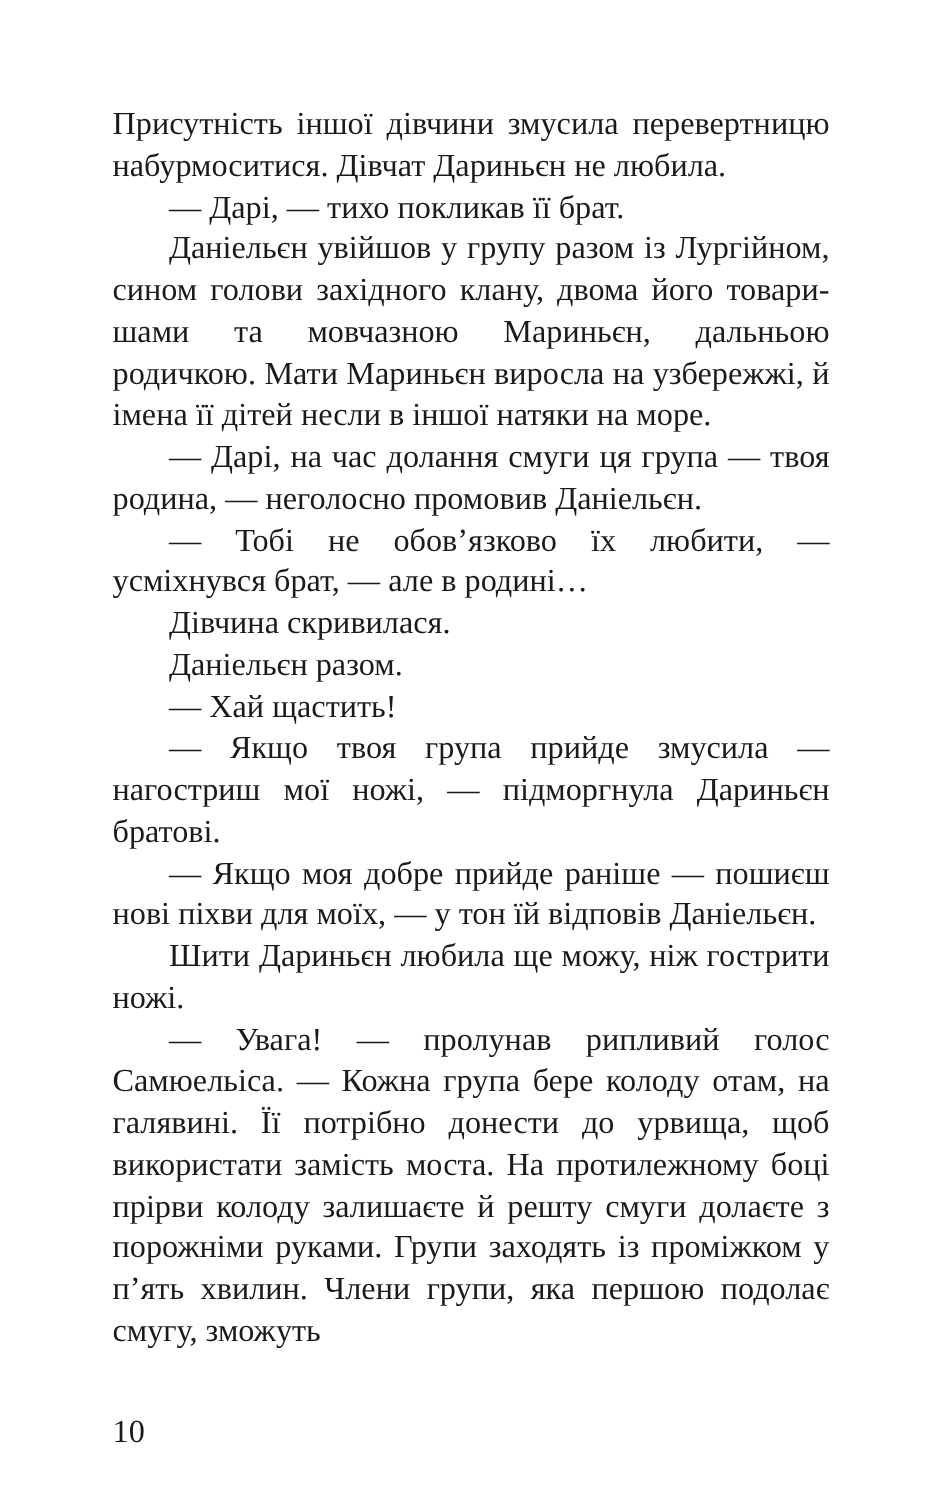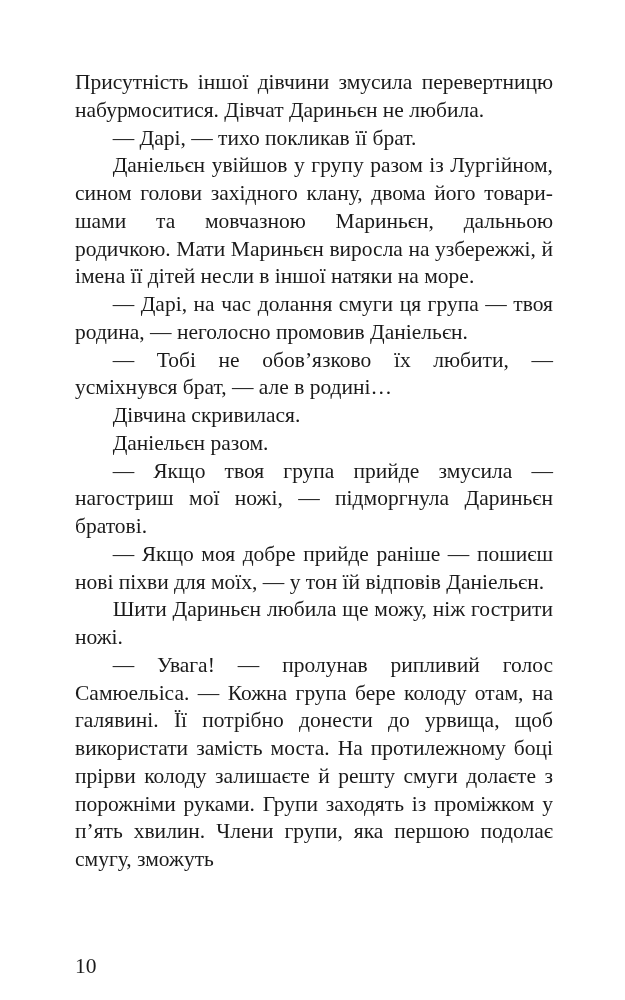--- a/index.html
+++ b/index.html
@@ -26,33 +26,33 @@
     hyphens: manual;
     font-family: Liberation Serif, serif;
   }
   .para.noindent { text-indent: 0; }
   .page-number {
     position: absolute;
     left: 75px;
     top: 941px;
     font-size: 21.5px;
     line-height: 27.75px;
-    margin-top: 12px;
   }
 </style>
 </head>
 <body>
 
 <div class="page-text">
   <p class="para noindent">Присутність іншої дівчини змусила перевертницю набурмоситися. Дівчат Дариньєн не любила.</p>
   <p class="para">— Дарі, — тихо покликав її брат.</p>
   <p class="para">Даніельєн увійшов у групу разом із Лургійном, сином голови західного клану, двома його товари­шами та мовчазною Мариньєн, дальньою родичкою. Мати Мариньєн виросла на узбережжі, й імена її ді­тей несли в іншої натяки на море.</p>
   <p class="para">— Дарі, на час долання смуги ця група — твоя родина, — неголосно промовив Даніельєн.</p>
   <p class="para">— Тобі не обов’язково їх любити, — усміхнувся брат, — але в родині…</p>
   <p class="para">Дівчина скривилася.</p>
   <p class="para">Даніельєн разом.</p>
+  <p class="para">— Хай щастить!</p>
   <p class="para">— Якщо твоя група прийде змусила — нагостриш мої ножі, — підморгнула Дариньєн братові.</p>
   <p class="para">— Якщо моя добре прийде раніше — пошиєш нові піхви для моїх, — у тон їй відповів Даніельєн.</p>
   <p class="para">Шити Дариньєн любила ще можу, ніж гострити ножі.</p>
   <p class="para">— Увага! — пролунав рипливий голос Самюель­іса. — Кожна група бере колоду отам, на галявині. Її потрібно донести до урвища, щоб використати за­мість моста. На протилежному боці прірви колоду залишаєте й решту смуги долаєте з порожніми ру­ками. Групи заходять із проміжком у п’ять хвилин. Члени групи, яка першою подолає смугу, зможуть</p>
 </div>
 
 <div class="page-number">10</div>
 
 </body></html>

